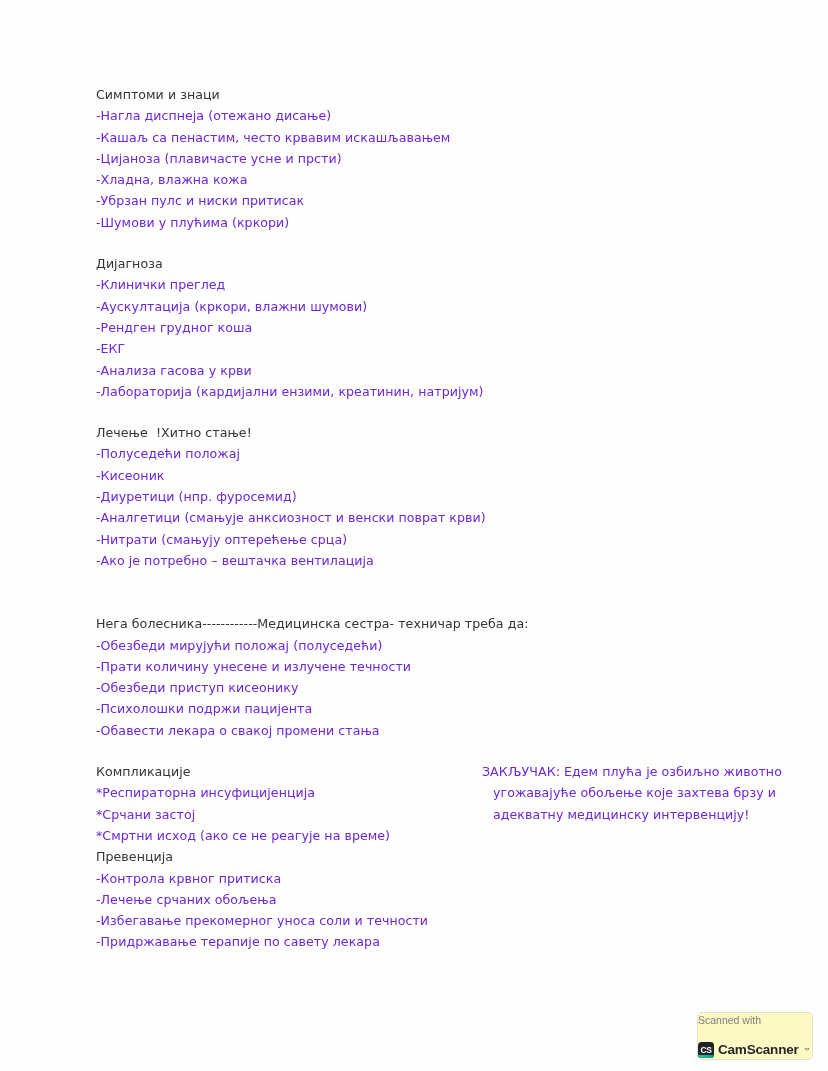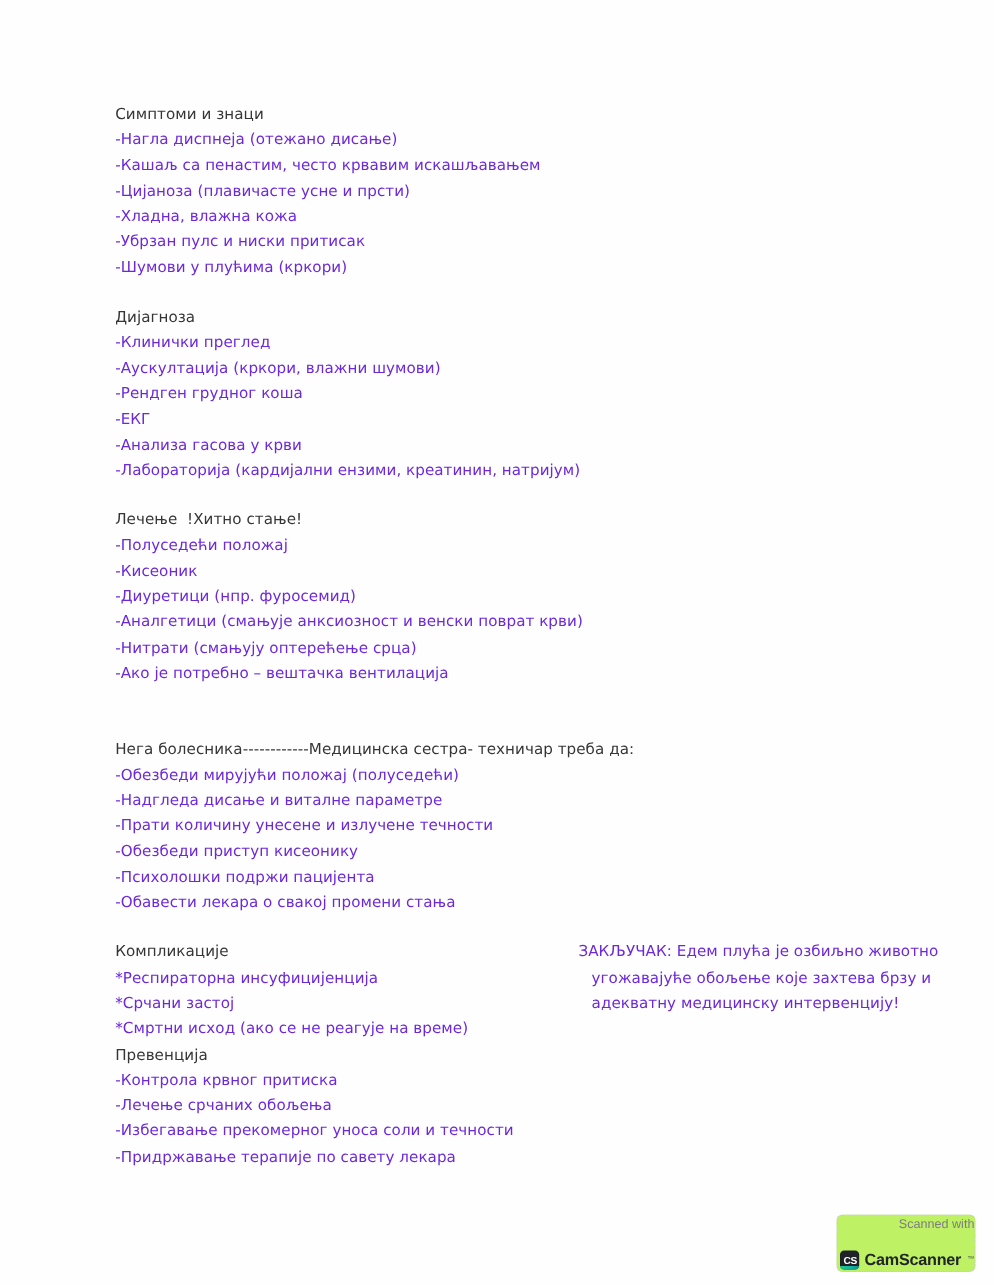--- a/index.html
+++ b/index.html
@@ -67,27 +67,27 @@
     padding-left: 11px;
   }
 
   
   .watermark {
     position: absolute;
     left: 697px;
     top: 1012px;
     width: 116px;
     height: 48px;
-    background: #bef264;
+    background: #fef9c3;
     border: 1px dotted #c9c9c9;
     border-radius: 5px;
     box-sizing: border-box;
     display: flex;
     flex-direction: column;
-    align-items: flex-end;
+    align-items: flex-start;
     justify-content: center;
     gap: 16px;
   }
   .watermark .scanned-with {
     font-size: 10.5px;
     color: #7d7d7d;
     font-family: "Liberation Sans", sans-serif;
     line-height: 12px;
   }
   .wm-brand {
@@ -175,21 +175,20 @@
       <div class="line">-Кисеоник</div>
       <div class="line">-Диуретици (нпр. фуросемид)</div>
       <div class="line">-Аналгетици (смањује анксиозност и венски поврат крви)</div>
       <div class="line">-Нитрати (смањују оптерећење срца)</div>
       <div class="line">-Ако је потребно – вештачка вентилација</div>
     </div>
 
     <div class="section">
       <div class="line heading">Нега болесника------------Медицинска сестра- техничар треба да:</div>
       <div class="line">-Обезбеди мирујући положај (полуседећи)</div>
-      <div class="line">-Надгледа дисање и виталне параметре</div>
       <div class="line">-Прати количину унесене и излучене течности</div>
       <div class="line">-Обезбеди приступ кисеонику</div>
       <div class="line">-Психолошки подржи пацијента</div>
       <div class="line">-Обавести лекара о свакој промени стања</div>
     </div>
 
     <div class="section split">
 
       <div class="left-col">
         <div class="line heading">Компликације</div>

